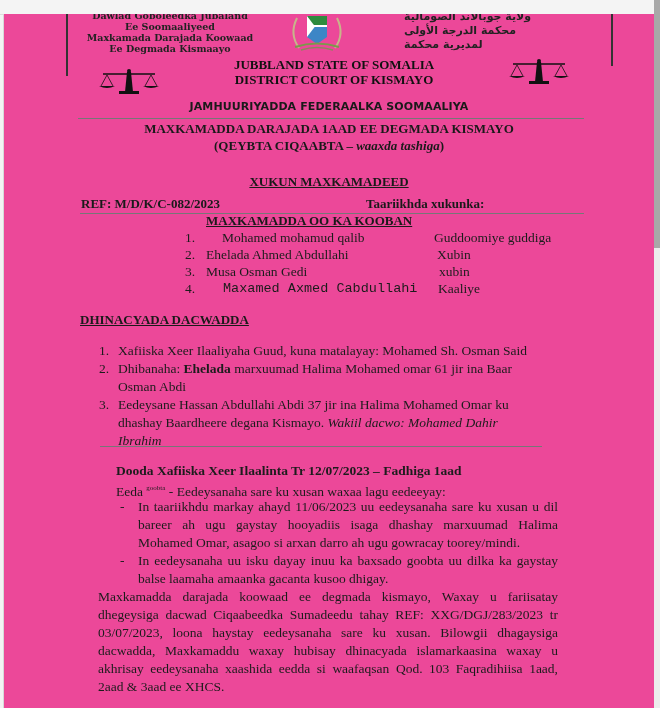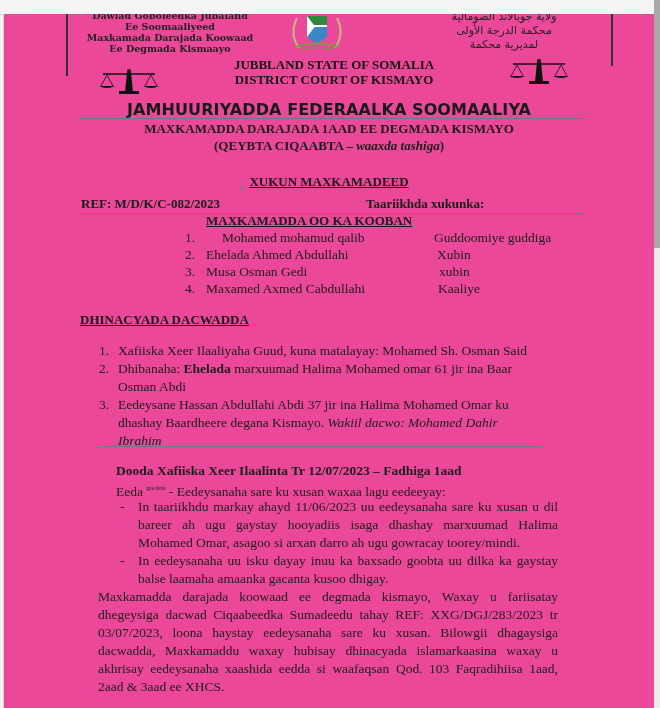--- a/index.html
+++ b/index.html
@@ -24,29 +24,29 @@
   }
   .scroll-thumb {
     position: absolute; right: 0; top: 0; width: 6px; height: 248px; background: #a8a8a8;
   }
   .abs { position: absolute; }
 
   
   .vline { position: absolute; width: 2px; background: #333; }
   .hdr-so { position: absolute; left: 66px; top: -4px; width: 200px; text-align: center;
     font-family: "DejaVu Serif", serif; font-weight: bold; font-size: 9.5px; line-height: 11px; color: #222; }
-  .hdr-ar { position: absolute; left: 400px; top: -4px; width: 200px; text-align: center;
-    font-family: "DejaVu Sans", sans-serif; font-weight: normal; font-size: 11px; line-height: 14px; color: #222; direction: rtl; }
+  .hdr-ar { position: absolute; left: 400px; top: -4px; width: 200px; text-align: left;
+    font-family: "DejaVu Sans", sans-serif; font-weight: bold; font-size: 11px; line-height: 14px; color: #222; direction: rtl; }
   .hdr-en { position: absolute; left: 200px; top: 43px; width: 260px; text-align: center;
     font-family: "Liberation Serif", serif; font-weight: bold; font-size: 13px; line-height: 15px; color: #111; }
   .scale { position: absolute; }
   .emblem { position: absolute; left: 283px; top: 0px; }
 
   .center { position: absolute; left: 0; width: 650px; text-align: center; }
-  .title-sans { font-family: "DejaVu Sans", sans-serif; font-weight: bold; font-size: 16px; letter-spacing: 0.1px; }
+  .title-sans { font-family: "DejaVu Sans", sans-serif; font-weight: bold; font-size: 11px; letter-spacing: 0.1px; }
   .title-serif { font-family: "Liberation Serif", serif; font-weight: bold; font-size: 13px; }
   .rule { position: absolute; height: 1px; background: #777; }
   .u { text-decoration: underline; }
   .b { font-weight: bold; }
   .i { font-style: italic; }
   .body-txt { font-family: "Liberation Serif", serif; font-size: 13.5px; line-height: 18px; color: #1c1c1c; }
   .justify { text-align: justify; text-align-last: left; }
   .sup { font-size: 7px; vertical-align: 6px; }
 </style>
 </head>
@@ -140,21 +140,21 @@
       <span class="abs" style="left:202px;">Ehelada Ahmed Abdullahi</span>
       <span class="abs" style="left:433px;">Xubin</span>
     </div>
     <div style="position:relative; height:17px;">
       <span class="abs" style="left:181px;">3.</span>
       <span class="abs" style="left:202px;">Musa Osman Gedi</span>
       <span class="abs" style="left:435px;">xubin</span>
     </div>
     <div style="position:relative; height:17px;">
       <span class="abs" style="left:181px;">4.</span>
-      <span class="abs" style="left:202px;">Maxamed Axmed  Cabdullahi</span>
+      <span class="abs" style="left:219px;font-family:Liberation Mono, monospace;">Maxamed Axmed  Cabdullahi</span>
       <span class="abs" style="left:434px;">Kaaliye</span>
     </div>
   </div>
 
   <div class="abs title-serif u" style="left:76px; top:298px;">DHINACYADA DACWADDA</div>
 
   <div class="abs body-txt" style="left:95px; top:328px; width:440px;">
     <span class="abs" style="left:0;">1.</span>
     <div style="margin-left:19px;">Xafiiska Xeer Ilaaliyaha Guud, kuna matalayay: Mohamed Sh. Osman Said</div>
   </div>

